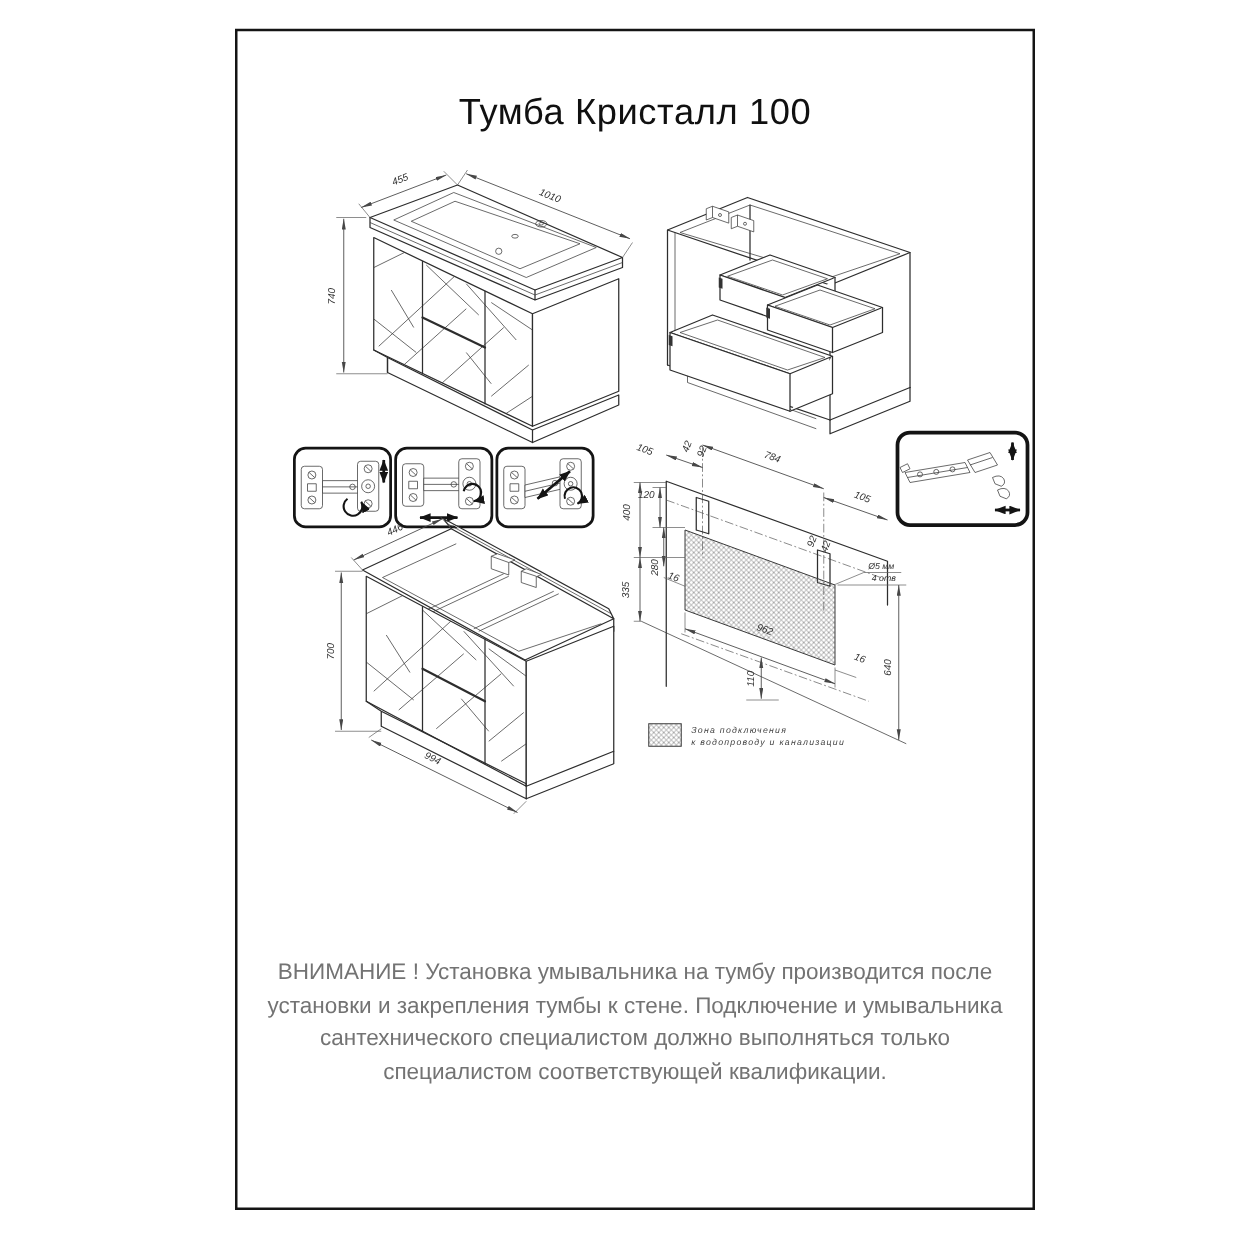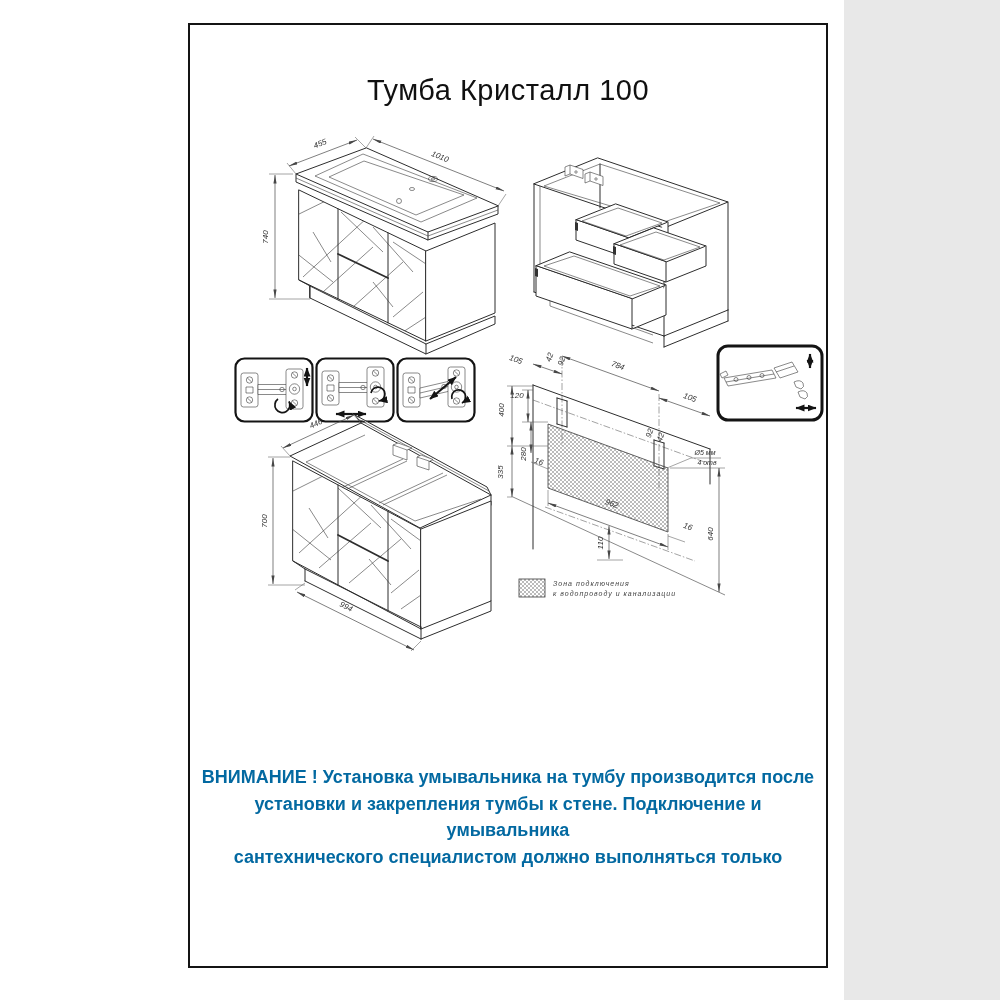--- a/index.html
+++ b/index.html
@@ -1,33 +1,33 @@
 <!DOCTYPE html>
 <html><head>
 <meta charset="utf-8">
 <style>
   html,body{margin:0;padding:0;background:#e8e8e8}
-  .page{position:relative;width:844px;height:1000px;background:#ffffff;font-family:"Liberation Sans",sans-serif;overflow:hidden}
+  .page{position:relative;width:1000px;height:1000px;background:#ffffff;font-family:"Liberation Sans",sans-serif;overflow:hidden}
   .frame{position:absolute;left:188px;top:23px;width:636px;height:941px;border:2px solid #141414;background:#fff}
   .title{position:absolute;left:188px;top:74px;width:640px;text-align:center;font-size:29px;color:#101010;letter-spacing:.5px}
   .abs{position:absolute}
   svg{display:block;overflow:visible}
   .ln{fill:none;stroke:#2d2d2d;stroke-width:1;stroke-linejoin:round;stroke-linecap:round}
   .tn{fill:none;stroke:#3a3a3a;stroke-width:.6;stroke-linejoin:round}
   .dim{fill:none;stroke:#474747;stroke-width:.7}
   .ext{fill:none;stroke:#5a5a5a;stroke-width:.55}
   .cl{fill:none;stroke:#565656;stroke-width:.55;stroke-dasharray:7 2 1.5 2}
   .face{fill:#ffffff}
   .d{font:italic 8px "Liberation Sans",sans-serif;fill:#333;text-anchor:middle}
   .dsm{font:italic 7px "Liberation Sans",sans-serif;fill:#333;text-anchor:middle}
   .leg{font:italic 7px "Liberation Sans",sans-serif;fill:#444;letter-spacing:1px;text-anchor:start}
   .arc{fill:none;stroke:#141414;stroke-width:1.7}
   .fat{fill:none;stroke:#141414;stroke-width:2.2}
   .hw{fill:#333;stroke:none}
-  .warn{position:absolute;left:196px;top:764px;width:624px;text-align:center;font-weight:bold;font-size:18px;line-height:26.5px;color:#0369a1}
+  .warn{position:absolute;left:196px;top:764px;width:624px;text-align:center;font-weight:normal;font-size:18px;line-height:26.5px;color:#737373}
 </style>
 </head>
 <body>
 
 <div class="page">
 
   <svg width="0" height="0" aria-hidden="true">
     <defs>
       <marker id="da" markerWidth="9" markerHeight="4" refX="8.6" refY="1.6" orient="auto-start-reverse" markerUnits="userSpaceOnUse">
         <path d="M0,0 L8.8,1.6 L0,3.2 Z" fill="#474747"></path>
@@ -308,15 +308,16 @@
       <rect x="24" y="257" width="26" height="18" fill="url(#xh)" stroke="#3a3a3a" stroke-width="0.8"></rect>
       <text class="leg" x="58" y="264">Зона подключения</text>
       <text class="leg" x="58" y="274">к водопроводу и канализации</text>
     </g>
   </svg>
 
   <div class="warn">
     <div>ВНИМАНИЕ ! Установка умывальника на тумбу производится после</div>
     <div>установки и закрепления тумбы к стене. Подключение и умывальника</div>
     <div>сантехнического специалистом должно выполняться только</div>
+    <div>специалистом соответствующей квалификации.</div>
   </div>
 
 </div>
 
 </body></html>

